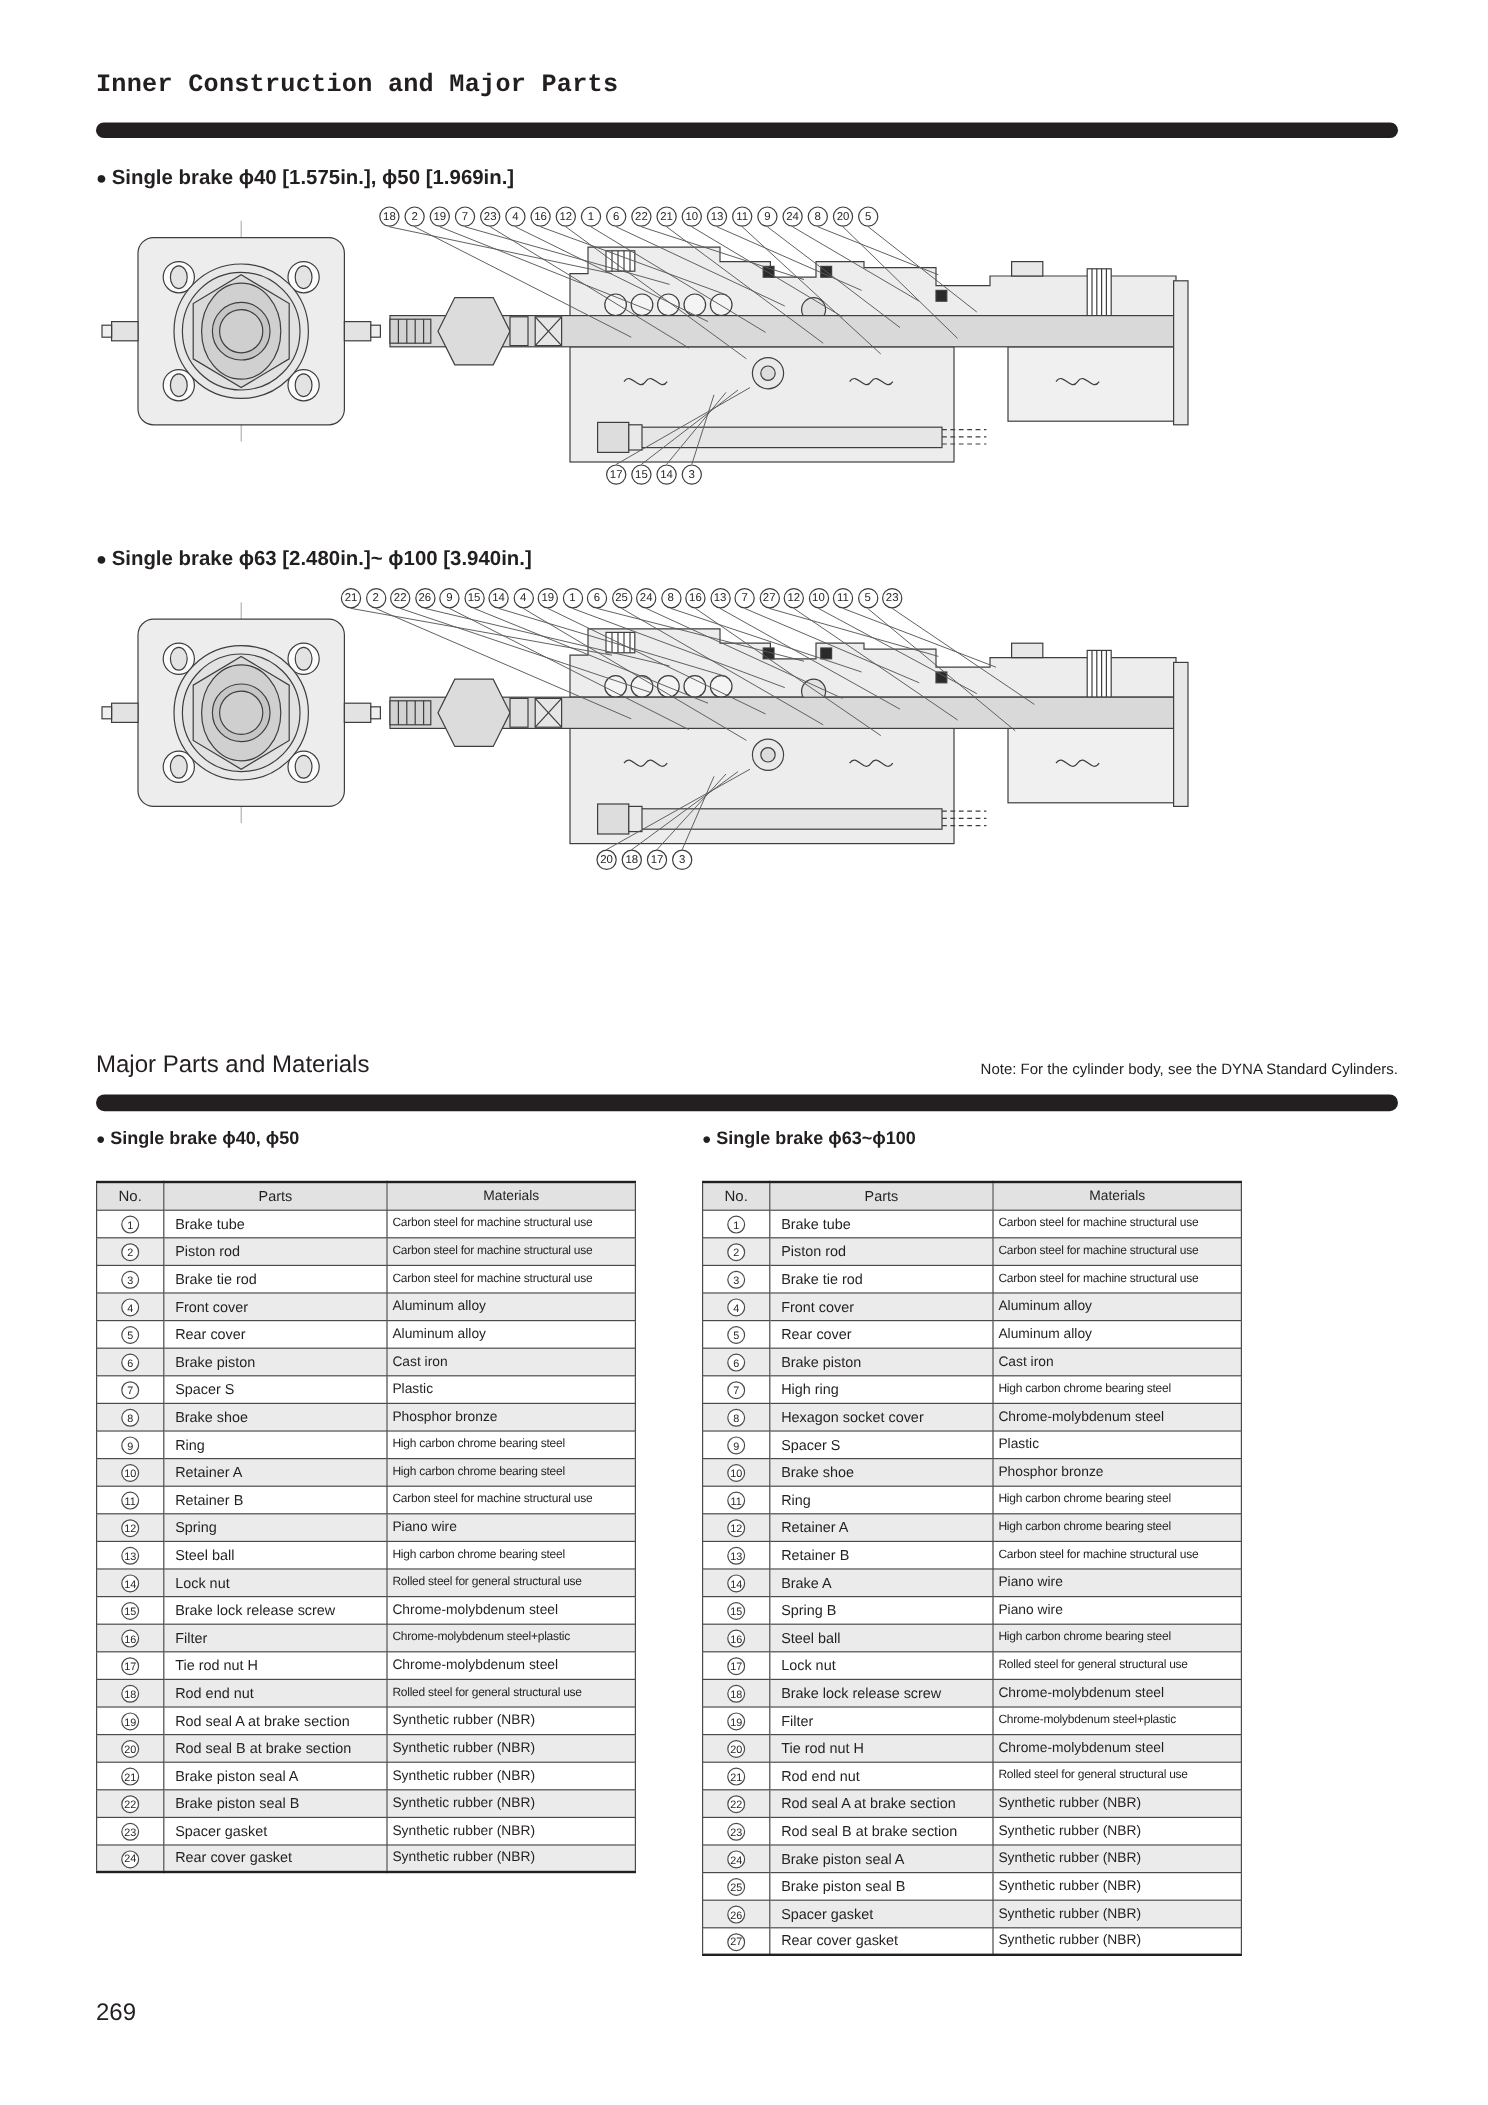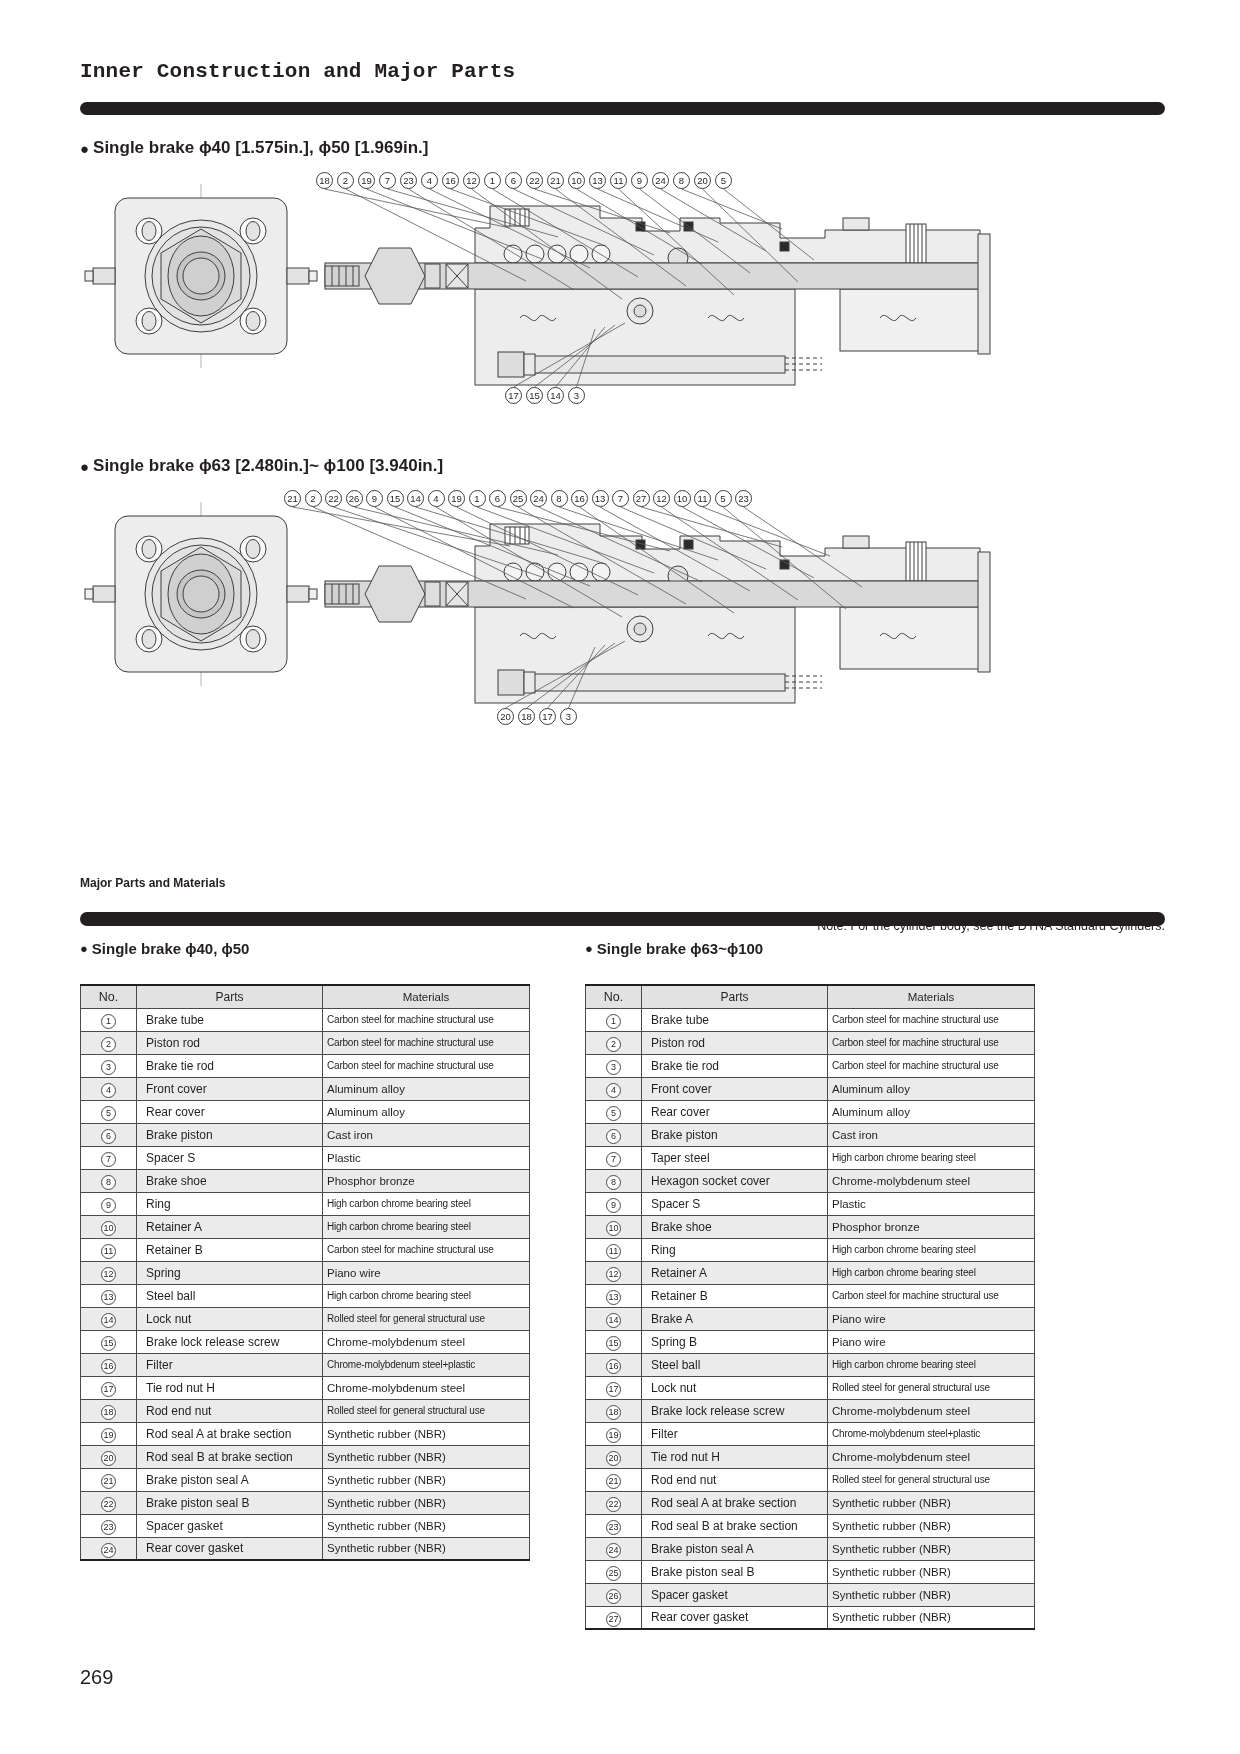--- a/index.html
+++ b/index.html
@@ -7,21 +7,21 @@
   body { font-family:"Liberation Sans", sans-serif; color:#231f20; }
   .page { position:relative; width:1240px; height:1754px; background:#fff; overflow:hidden; }
   .abs { position:absolute; }
 
   h1.title { font-size:21px; font-weight:bold; letter-spacing:0.2px;font-family:Liberation Mono, monospace; }
   .black-bar { background:#231f20; border-radius:7px; }
 
   .sec-h { display:flex; align-items:center; gap:4px; font-weight:bold; font-size:17px; }
   .sec-h .bullet { font-size:15px; line-height:1; }
 
-  .major-h { font-size:12px; font-weight:bold; }
+  .major-h { font-size:20px; font-weight:normal; }
   .note { font-size:12.5px; }
 
   
   .diagram { width:1060px; height:250px; }
   .diagram svg { position:absolute; left:0; top:0; }
   .callout-row { position:absolute; display:flex; }
   .callout-row.top1 { left:236px; top:4px; gap:4px; }
   .callout-row.top2 { left:204px; top:4px; gap:3.5px; }
   .callout-row.b1 { left:425px; top:219px; gap:4px; }
   .callout-row.b2 { left:417px; top:222px; gap:4px; }
@@ -265,21 +265,21 @@
       </div>
     <div class="callout-row bottom b2">
         <span class="callout">20</span>
         <span class="callout">18</span>
         <span class="callout">17</span>
         <span class="callout">3</span>
       </div>
   </div>
 
   <h2 class="abs major-h" style="left:80px; top:876px;">Major Parts and Materials</h2>
-  <div class="abs note" style="right:75px; top:884px;margin-top:35px;">Note: For the cylinder body, see the DYNA Standard Cylinders.</div>
+  <div class="abs note" style="right:75px; top:884px;">Note: For the cylinder body, see the DYNA Standard Cylinders.</div>
   <div class="abs black-bar" style="left:80px; top:912px; width:1085px; height:14px;"></div>
 
   <div class="abs tbl-block" style="left:80px; top:938px;">
     <div class="tbl-heading">
       <span class="bullet">●</span>
       <span>Single brake  ϕ40,  ϕ50</span>
     </div>
     <table>
       <thead>
         <tr>
@@ -452,21 +452,21 @@
             <td class="c-parts">Rear cover</td>
             <td class="c-mat">Aluminum alloy</td>
           </tr>
           <tr>
             <td class="c-no"><span class="circled">6</span></td>
             <td class="c-parts">Brake piston</td>
             <td class="c-mat">Cast iron</td>
           </tr>
           <tr>
             <td class="c-no"><span class="circled">7</span></td>
-            <td class="c-parts">Taper steel</td>
+            <td class="c-parts">High ring</td>
             <td class="c-mat long">High carbon chrome bearing steel</td>
           </tr>
           <tr>
             <td class="c-no"><span class="circled">8</span></td>
             <td class="c-parts">Hexagon socket cover</td>
             <td class="c-mat">Chrome-molybdenum steel</td>
           </tr>
           <tr>
             <td class="c-no"><span class="circled">9</span></td>
             <td class="c-parts">Spacer S</td>

